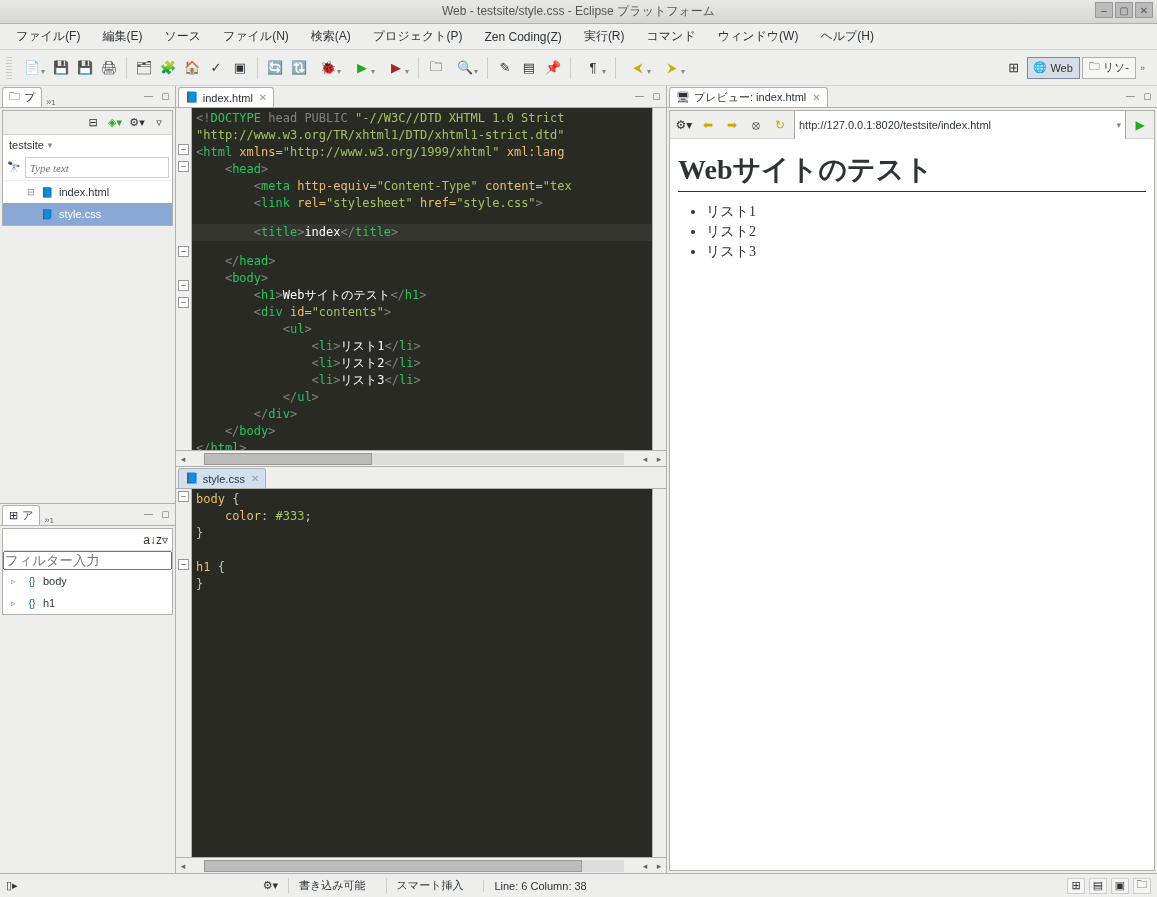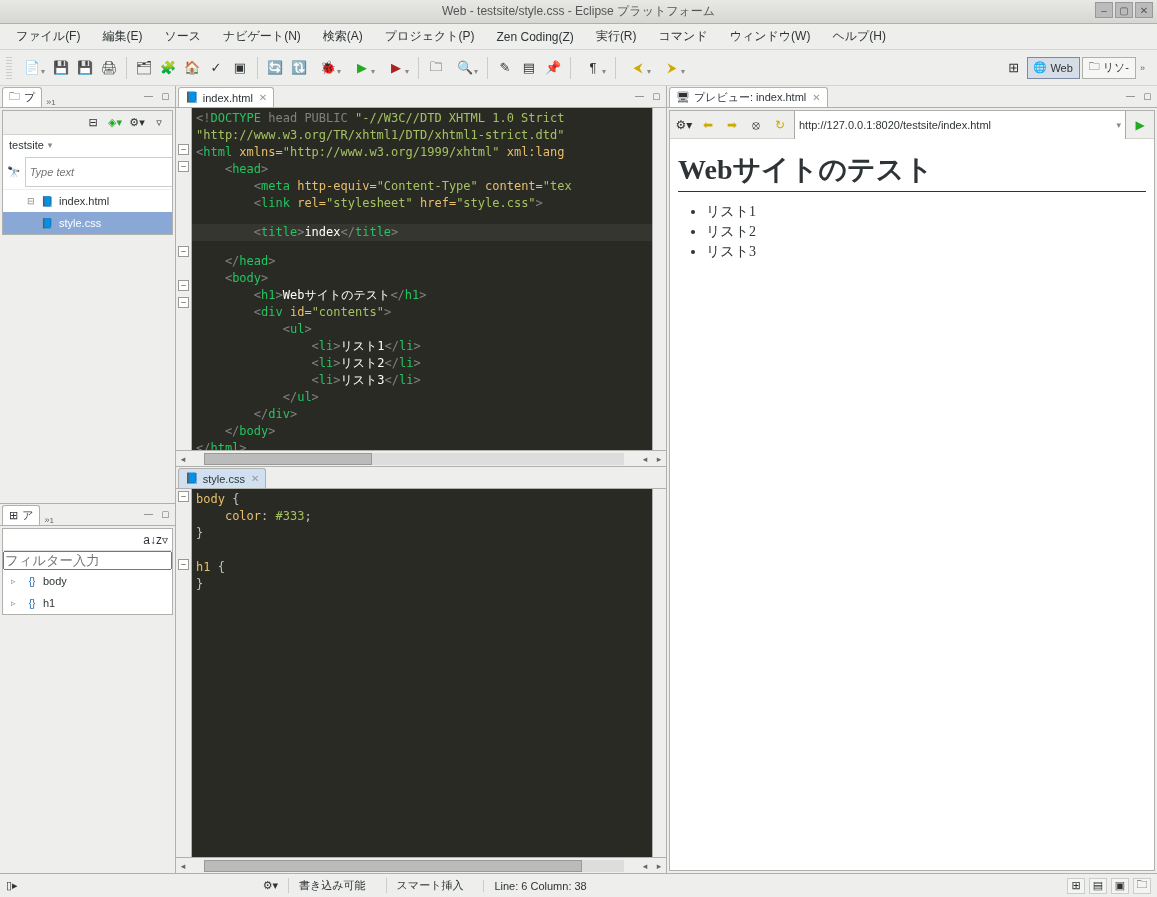--- a/index.html
+++ b/index.html
@@ -44,21 +44,21 @@
 .sup { font-size: 8px; vertical-align: super; }
 
 
 .panel { background: #fff; border: 1px solid #b0b0ac; margin: 2px; display: flex; flex-direction: column; min-height: 0; overflow: hidden; }
 .paneltoolbar { height: 24px; background: #eeeeec; border-bottom: 1px solid #d3d3cf; display: flex; align-items: center; justify-content: flex-end; padding: 0 4px; gap: 4px; }
 .paneltoolbar .pbtn { width: 18px; height: 18px; display: inline-flex; align-items: center; justify-content: center; font-size: 11px; }
 
 
 .projlabel { padding: 4px 6px; font-size: 11px; display: flex; align-items: center; gap: 4px; }
 .filterrow { display: flex; align-items: center; gap: 4px; padding: 2px 4px; border-bottom: 1px solid #eee; }
-.filterrow input { flex: 1; height: 30px; border: 1px solid #ccc; padding: 0 4px; font-size: 11px; color: #999; font-style: italic; }
+.filterrow input { flex: 1; height: 21px; border: 1px solid #ccc; padding: 0 4px; font-size: 11px; color: #999; font-style: italic; font-family: Liberation Serif, serif; }
 .filterrow .ficon { width: 18px; height: 18px; display: inline-flex; align-items: center; justify-content: center; font-size: 11px; }
 .tree { flex: 1; overflow: auto; font-size: 11px; }
 .tree .node { display: flex; align-items: center; height: 22px; padding-left: 8px; gap: 4px; }
 .tree .node.indent1 { padding-left: 24px; }
 .tree .node.sel { background: #8aa8d6; color: #fff; }
 .tree .twist { width: 10px; font-size: 9px; color: #888; }
 .tree .ficn { width: 14px; height: 14px; display: inline-flex; align-items: center; justify-content: center; font-size: 10px; }
 
 
 .outlinetb { height: 22px; display: flex; align-items: center; justify-content: flex-end; padding: 0 4px; border-bottom: 1px solid #ddd; }
@@ -112,21 +112,21 @@
     <span>–</span>
     <span>▢</span>
     <span>✕</span>
   </div>
 </div>
 
 <div class="menubar">
   <div class="menuitem">ファイル(F)</div>
   <div class="menuitem">編集(E)</div>
   <div class="menuitem">ソース</div>
-  <div class="menuitem">ナビゲート(N)</div>
+  <div class="menuitem">ファイル(N)</div>
   <div class="menuitem">検索(A)</div>
   <div class="menuitem">プロジェクト(P)</div>
   <div class="menuitem">Zen Coding(Z)</div>
   <div class="menuitem">実行(R)</div>
   <div class="menuitem">コマンド</div>
   <div class="menuitem">ウィンドウ(W)</div>
   <div class="menuitem">ヘルプ(H)</div>
 </div>
 
 <div class="toolbar">

